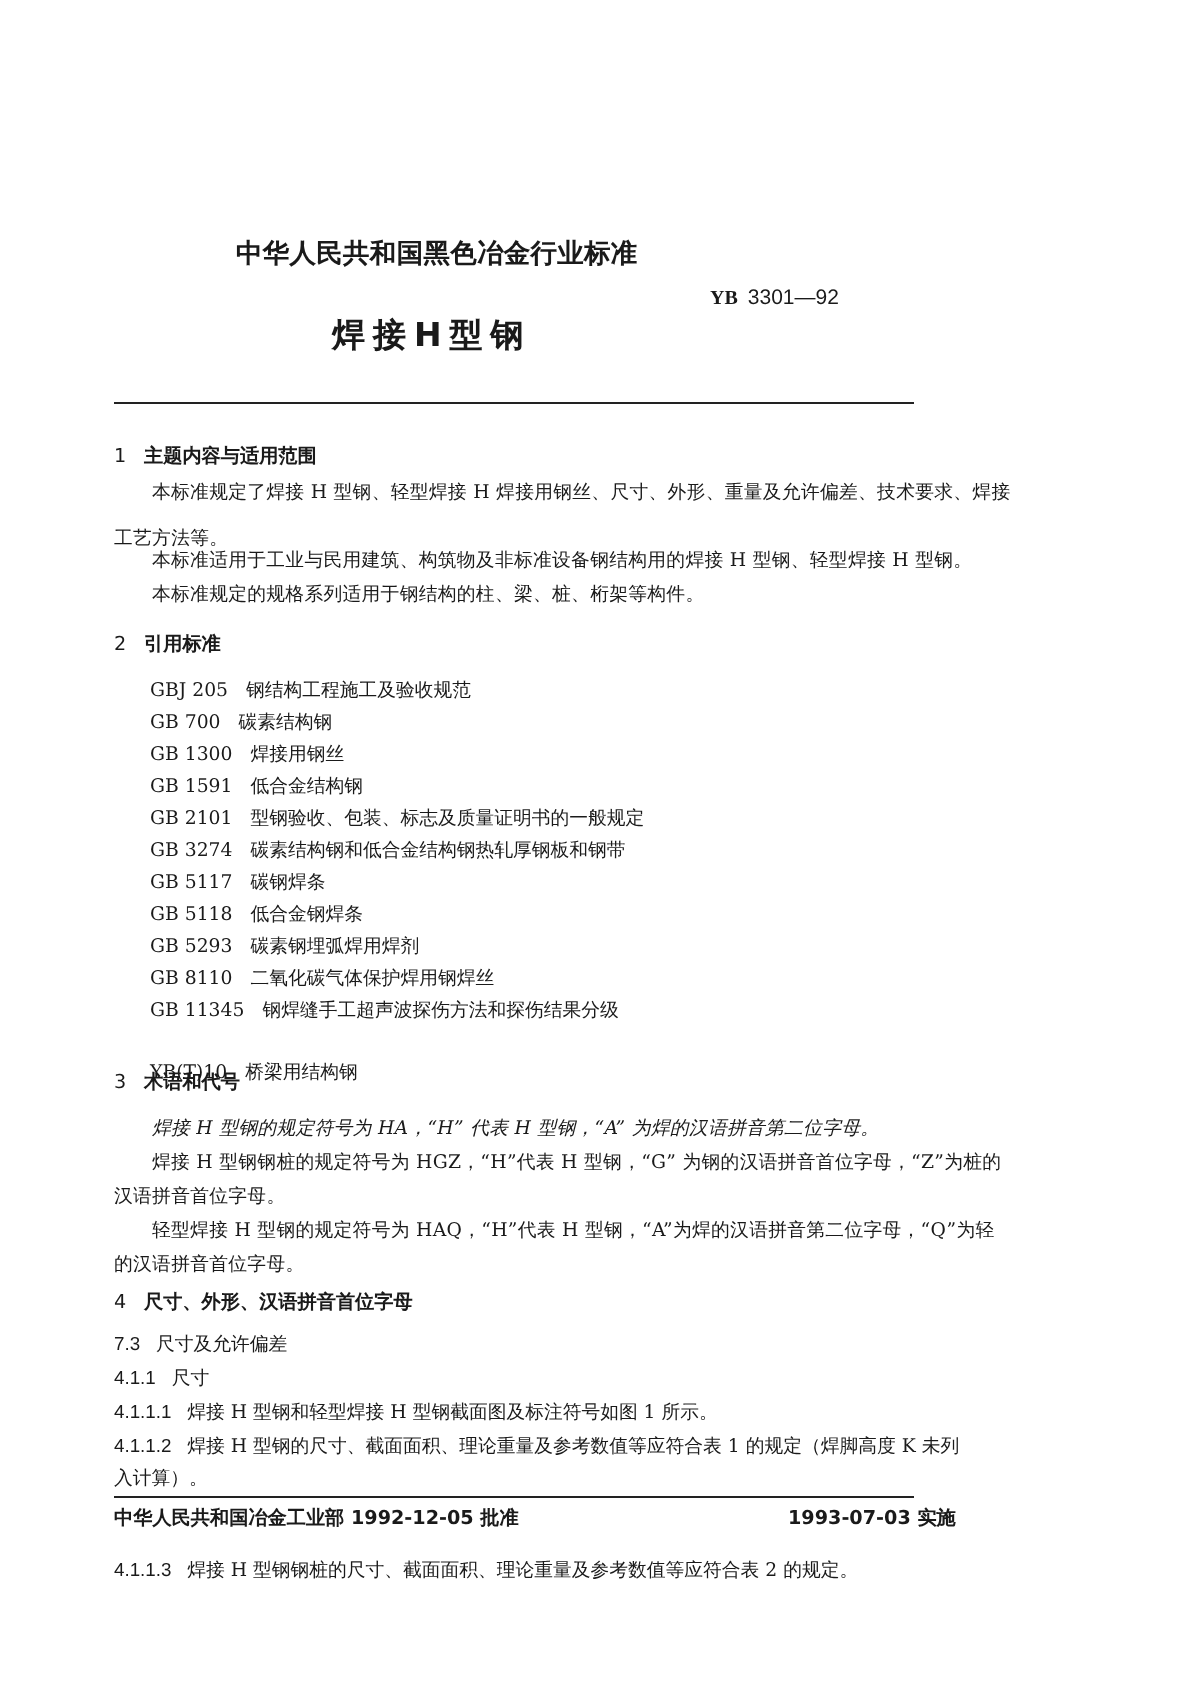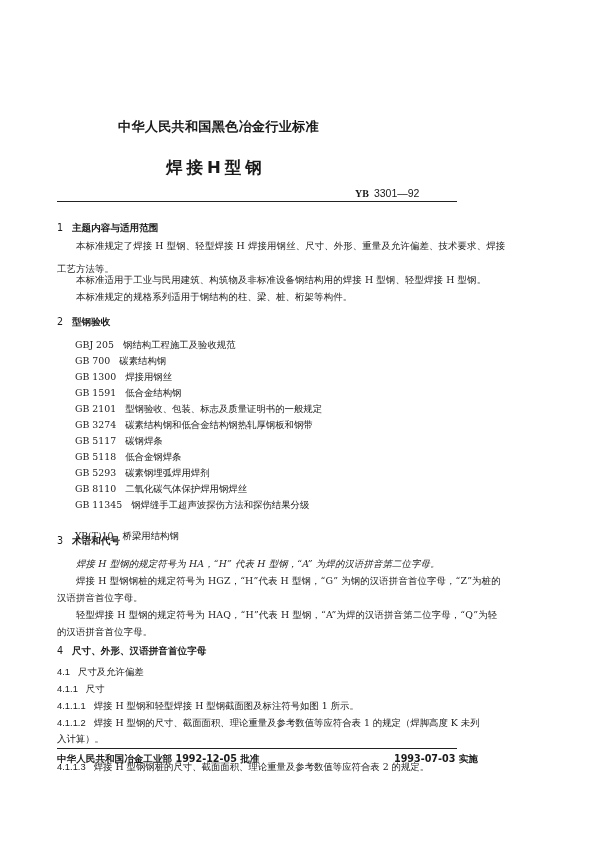--- a/index.html
+++ b/index.html
@@ -20,21 +20,20 @@
       left: 118px; top: 118px;
       font-family: "DejaVu Sans", "Liberation Sans", sans-serif;
       font-weight: bold;
       font-size: 13.2px;
       letter-spacing: 0.2px;
     }
     .hdr-code {
       left: 355px; top: 143px;
       font-family: "Liberation Sans", sans-serif;
       font-size: 10.5px;
-      margin-top: 44px;
     }
     .hdr-code .yb { font-weight: bold; font-family: "Liberation Serif", serif; margin-right: 5px; font-size: 10px; }
     .hdr-title {
       left: 166px; top: 157px;
       font-family: "DejaVu Sans", "Liberation Sans", sans-serif;
       font-weight: bold;
       font-size: 16.5px;
       letter-spacing: 4px;
     }
     .rule {
@@ -100,21 +99,21 @@
 <div class="abs hdr-title">焊接H型钢</div>
 
 <div class="rule rule-top"></div>
 
 <div class="sec-head" style="top:222px;"><span class="num">1</span><span>主题内容与适用范围</span></div>
 <div class="body-line indent" style="top:240px;">本标准规定了焊接 H 型钢、轻型焊接 H 焊接用钢丝、尺寸、外形、重量及允许偏差、技术要求、焊接</div>
 <div class="body-line" style="top:263px;">工艺方法等。</div>
 <div class="body-line indent" style="top:274px;">本标准适用于工业与民用建筑、构筑物及非标准设备钢结构用的焊接 H 型钢、轻型焊接 H 型钢。</div>
 <div class="body-line indent" style="top:291px;">本标准规定的规格系列适用于钢结构的柱、梁、桩、桁架等构件。</div>
 
-<div class="sec-head" style="top:316px;"><span class="num">2</span><span>型钢验收</span></div>
+<div class="sec-head" style="top:316px;"><span class="num">2</span><span>引用标准</span></div>
 
 <div class="ref-row" style="top:339px;"><span class="code">GBJ 205</span><span>钢结构工程施工及验收规范</span></div>
 <div class="ref-row" style="top:355px;"><span class="code">GB 700</span><span>碳素结构钢</span></div>
 <div class="ref-row" style="top:371px;"><span class="code">GB 1300</span><span>焊接用钢丝</span></div>
 <div class="ref-row" style="top:387px;"><span class="code">GB 1591</span><span>低合金结构钢</span></div>
 <div class="ref-row" style="top:403px;"><span class="code">GB 2101</span><span>型钢验收、包装、标志及质量证明书的一般规定</span></div>
 <div class="ref-row" style="top:419px;"><span class="code">GB 3274</span><span>碳素结构钢和低合金结构钢热轧厚钢板和钢带</span></div>
 <div class="ref-row" style="top:435px;"><span class="code">GB 5117</span><span>碳钢焊条</span></div>
 <div class="ref-row" style="top:451px;"><span class="code">GB 5118</span><span>低合金钢焊条</span></div>
 <div class="ref-row" style="top:467px;"><span class="code">GB 5293</span><span>碳素钢埋弧焊用焊剂</span></div>
@@ -124,24 +123,24 @@
 
 <div class="sec-head" style="top:535px;"><span class="num">3</span><span>术语和代号</span></div>
 <div class="body-line indent" style="top:558px;font-style:italic;">焊接 H 型钢的规定符号为 HA，“H” 代表 H 型钢，“A” 为焊的汉语拼音第二位字母。</div>
 <div class="body-line indent" style="top:575px;">焊接 H 型钢钢桩的规定符号为 HGZ，“H”代表 H 型钢，“G” 为钢的汉语拼音首位字母，“Z”为桩的</div>
 <div class="body-line" style="top:592px;">汉语拼音首位字母。</div>
 <div class="body-line indent" style="top:609px;">轻型焊接 H 型钢的规定符号为 HAQ，“H”代表 H 型钢，“A”为焊的汉语拼音第二位字母，“Q”为轻</div>
 <div class="body-line" style="top:626px;">的汉语拼音首位字母。</div>
 
 <div class="sec-head" style="top:645px;"><span class="num">4</span><span>尺寸、外形、汉语拼音首位字母</span></div>
 
-<div class="sub-line" style="top:666px;"><span class="clause">4.1</span><span>尺寸及允许偏差</span></div>
+<div class="sub-line" style="top:666px;"><span class="clause">7.3</span><span>尺寸及允许偏差</span></div>
 <div class="sub-line" style="top:683px;"><span class="clause">4.1.1</span><span>尺寸</span></div>
 <div class="sub-line" style="top:700px;"><span class="clause">4.1.1.1</span><span>焊接 H 型钢和轻型焊接 H 型钢截面图及标注符号如图 1 所示。</span></div>
 <div class="sub-line" style="top:717px;"><span class="clause">4.1.1.2</span><span>焊接 H 型钢的尺寸、截面面积、理论重量及参考数值等应符合表 1 的规定（焊脚高度 K 未列</span></div>
 <div class="sub-line" style="top:733px;">入计算）。</div>
 
-<div class="sub-line" style="top:761px;"><span class="clause">4.1.1.3</span><span>焊接 H 型钢钢桩的尺寸、截面面积、理论重量及参考数值等应符合表 2 的规定。</span></div>
+<div class="sub-line" style="top:779px;"><span class="clause">4.1.1.3</span><span>焊接 H 型钢钢桩的尺寸、截面面积、理论重量及参考数值等应符合表 2 的规定。</span></div>
 
 <div class="rule rule-foot"></div>
 
 <div class="footer footer-left">中华人民共和国冶金工业部 1992-12-05 批准</div>
 <div class="footer footer-right">1993-07-03 实施</div>
 
 </body></html>

